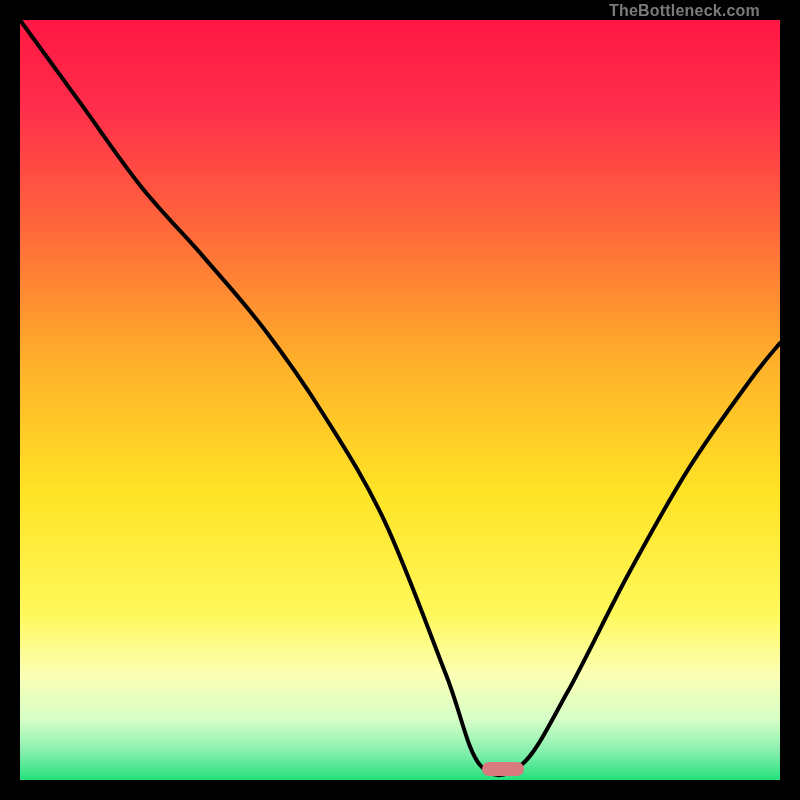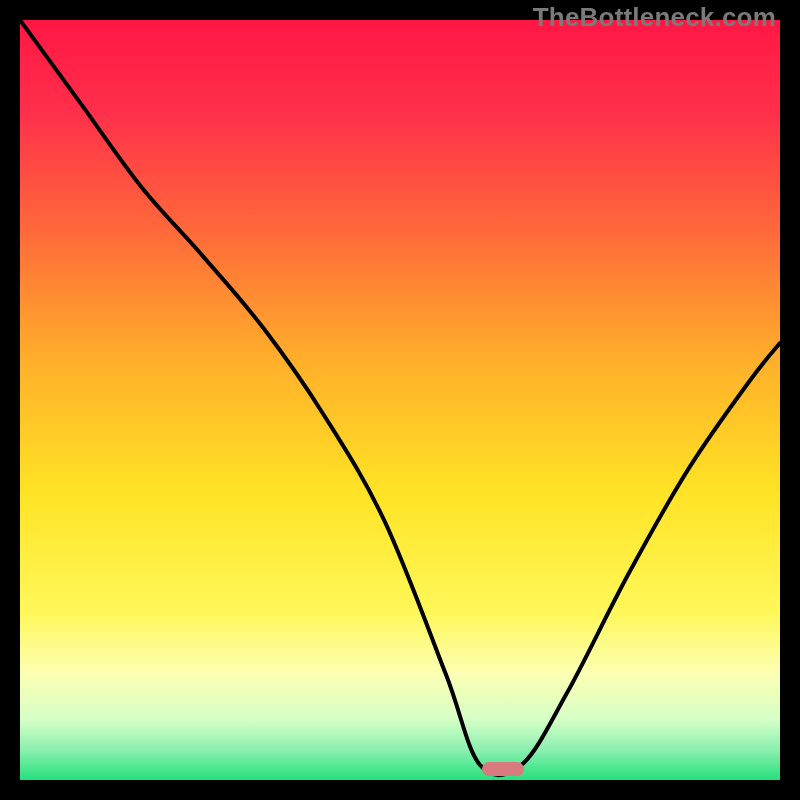--- a/index.html
+++ b/index.html
@@ -21,23 +21,23 @@
   .plot {
     position: absolute;
     left: 0;
     top: 0;
     width: 760px;
     height: 760px;
   }
   .watermark {
     position: absolute;
     top: 2px;
-    right: 24px;
+    right: 40px;
     font-family: Arial, Helvetica, sans-serif;
-    font-size: 26px;
+    font-size: 16px;
     font-weight: 600;
     color: #7a7a7a;
     letter-spacing: 0.2px;
   }
   .marker {
     position: absolute;
     width: 42px;
     height: 14px;
     background: #d97a7f;
     border-radius: 7px;

